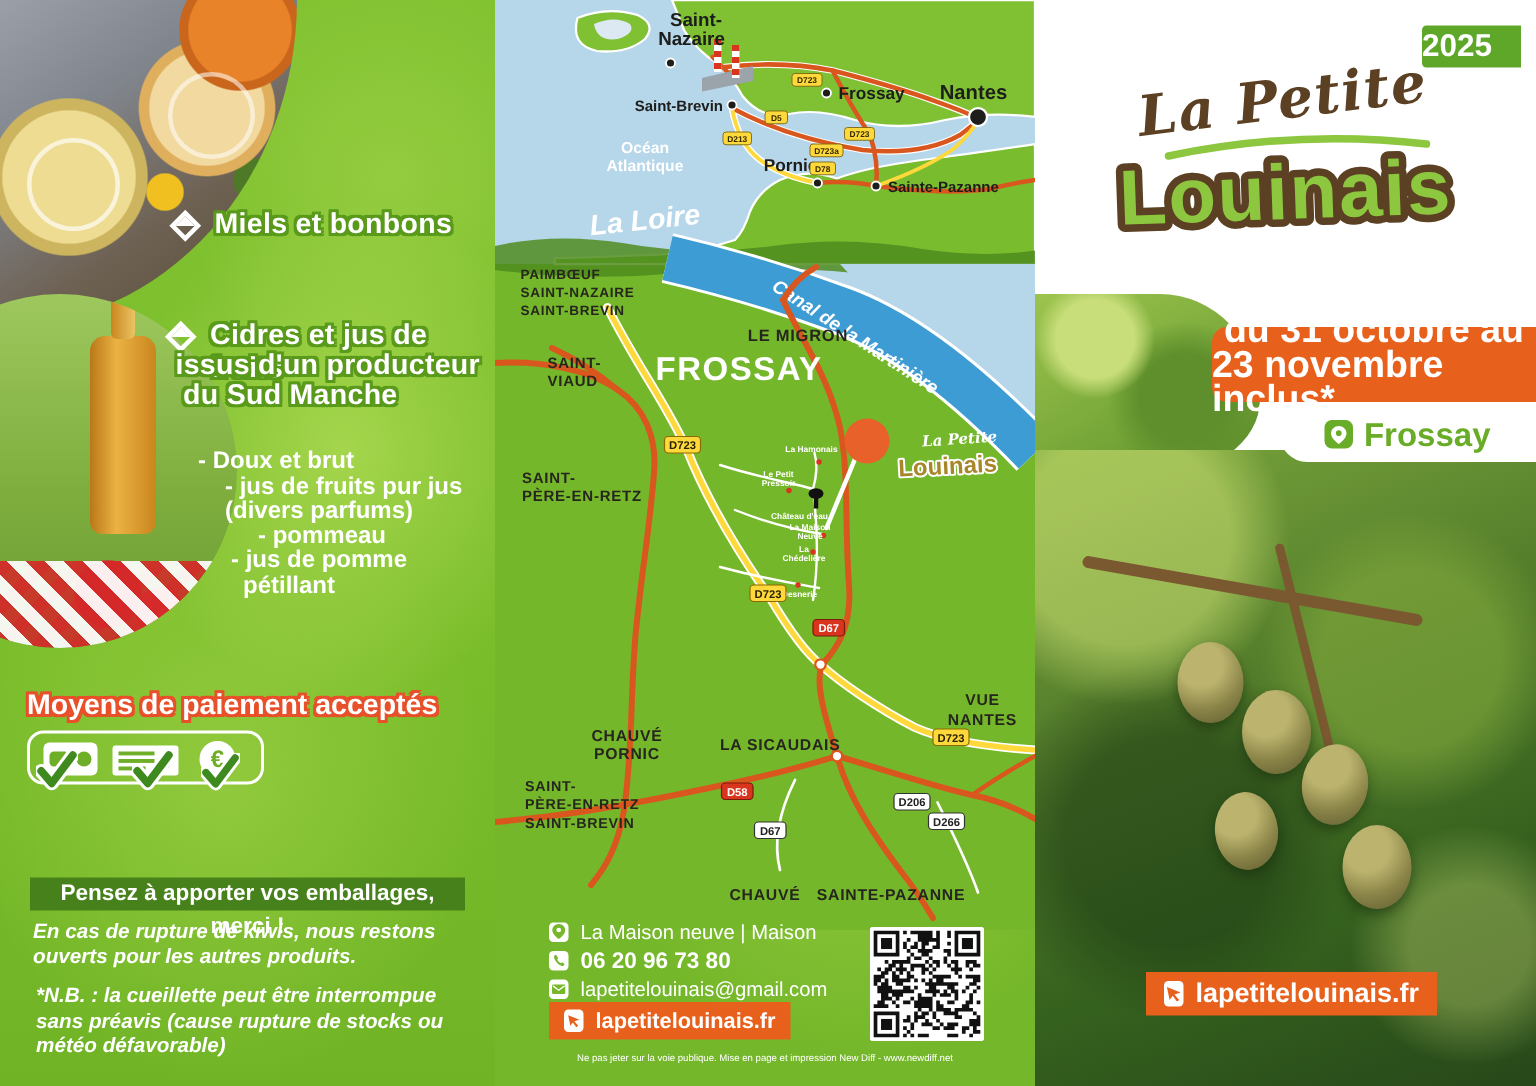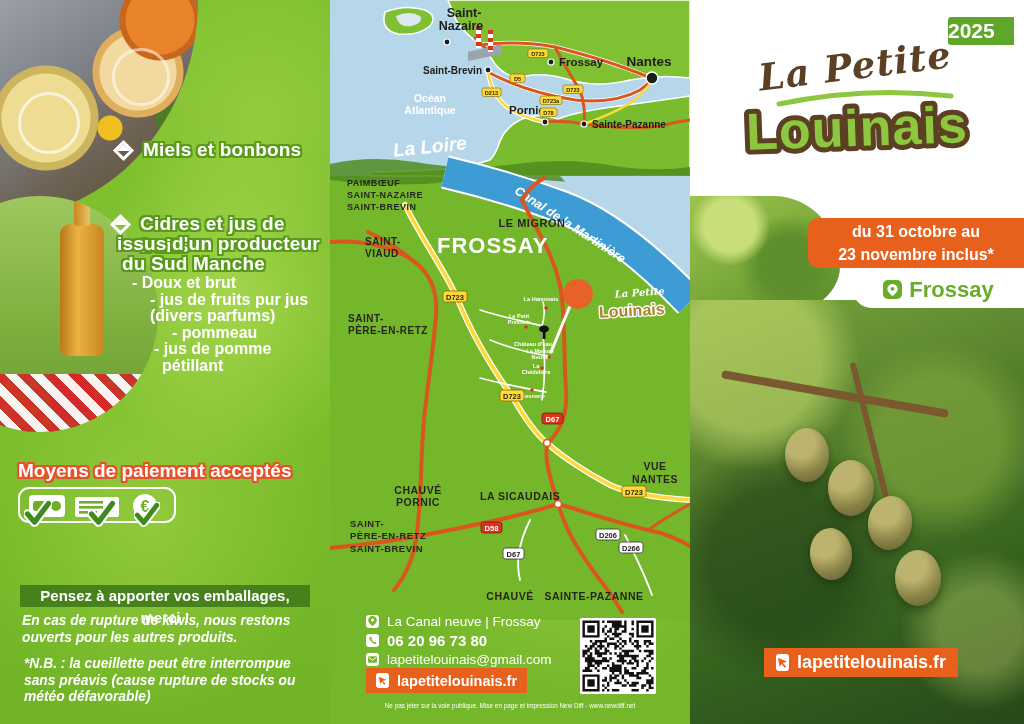--- a/index.html
+++ b/index.html
@@ -44,21 +44,21 @@
     background:
       repeating-linear-gradient(45deg, rgba(214,40,40,.85) 0 9px, rgba(255,255,255,.92) 9px 18px),
       repeating-linear-gradient(-45deg, rgba(214,40,40,.5) 0 9px, transparent 9px 18px);}
   .diamond{width:15px;height:15px;border:3px solid #fff;transform:rotate(45deg);
     background:linear-gradient(135deg,#fff 0 50%, transparent 50%);}
   .h-green{color:#fff;font-weight:bold;font-size:19px;letter-spacing:.2px;
     text-shadow:-2px -2px 0 #599A1A,2px -2px 0 #599A1A,-2px 2px 0 #599A1A,2px 2px 0 #599A1A,0 -2px 0 #599A1A,0 2px 0 #599A1A,-2px 0 0 #599A1A,2px 0 0 #599A1A;}
   .h-orange{color:#fff;font-weight:bold;font-size:19px;
     text-shadow:-2px -2px 0 #E8502A,2px -2px 0 #E8502A,-2px 2px 0 #E8502A,2px 2px 0 #E8502A,0 -2px 0 #E8502A,0 2px 0 #E8502A,-2px 0 0 #E8502A,2px 0 0 #E8502A;}
   .list-cidre{color:#fff;font-weight:bold;font-size:16px;line-height:16.5px;}
-  .list-cidre div:nth-child(1){margin-left:10px;}
+  .list-cidre div:nth-child(1){margin-left:10px;margin-top:25px;}
   .list-cidre div:nth-child(2){margin-left:28px;}
   .list-cidre div:nth-child(3){margin-left:28px;}
   .list-cidre div:nth-child(4){margin-left:50px;}
   .list-cidre div:nth-child(5){margin-left:32px;}
   .list-cidre div:nth-child(6){margin-left:40px;}
   .paybox{position:absolute;left:18px;top:487px;width:158px;height:36px;
     border:2.5px solid #fff;border-radius:11px;}
   .greenstrip{position:absolute;left:20px;top:585px;width:290px;height:22px;background:#47811B;
     color:#fff;font-weight:bold;font-size:15px;text-align:center;line-height:22px;}
   .note{position:absolute;color:#fff;font-style:italic;font-weight:bold;font-size:13.8px;line-height:1.2;width:302px;}
@@ -100,21 +100,21 @@
     background:
       radial-gradient(circle at 40px 30px, #C8DE7A 0 26px, transparent 40px),
       radial-gradient(circle at 100px 70px, #5E8F2C 0 30px, transparent 52px),
       linear-gradient(150deg,#9CC44E,#6FA034 70%,#578526);}
   .branch{position:absolute;background:#7A5830;border-radius:4px;}
   .kiwi{position:absolute;border-radius:50%;
     background:radial-gradient(circle at 35% 28%, #BCB46E 0 30%, #8A8448 62%, #5E5B30 100%);
     box-shadow:0 4px 8px rgba(20,40,10,.5);}
   .datebar{position:absolute;left:118px;top:218px;width:216px;height:50px;background:#E8611C;
     border-radius:10px 0 0 10px;display:flex;flex-direction:column;justify-content:center;
-    align-items:center;color:#fff;font-weight:bold;font-size:16px;line-height:23px;}
+    align-items:center;color:#fff;font-weight:bold;font-size:25px;line-height:23px;}
   .frossaybar{position:absolute;left:163px;top:271px;width:171px;height:37px;background:#fff;
     border-radius:19px 0 0 19px;display:flex;align-items:center;justify-content:center;}
   .frossaybar .pin{width:19px;height:19px;background:#69AC27;border-radius:5px;margin-right:7px;
     display:flex;align-items:center;justify-content:center;}
   .frossaybar span{color:#69AC27;font-weight:bold;font-size:22px;}
   .sitebar2{position:absolute;left:74px;top:648px;height:29px;background:#E8611C;
     display:flex;align-items:center;padding:0 12px;}
   .sitebar2 .c-ic{width:17px;height:17px;margin-right:8px;background:#fff;border-radius:3px;
     display:flex;align-items:center;justify-content:center;}
   .sitebar2 span{color:#fff;font-weight:bold;font-size:18px;}
@@ -359,21 +359,21 @@
   </svg>
 
   <div class="contact">
     <div class="c-row">
       <span class="c-ic">
         <svg width="9" height="10" viewBox="0 0 12 14">
             <path d="M6,0 C2.7,0 0,2.6 0,5.8 C0,10 6,14 6,14 C6,14 12,10 12,5.8 C12,2.6 9.3,0 6,0 Z" fill="#76B82A"></path>
             <circle cx="6" cy="5.6" r="2.2" fill="#fff"></circle>
           </svg>
       </span>
-      <span>La Canal neuve | Frossay</span>
+      <span>La Maison neuve | Maison</span>
     </div>
     <div class="c-row">
       <span class="c-ic">
         <svg width="9" height="9" viewBox="0 0 14 14">
             <path d="M3,1 C2,2 1.5,4 4,7.5 C6.5,11 9.5,12.5 11,12.5 C12,12.5 13,11.5 13,10.7 L10.8,8.6 L9,9.6 C7.5,8.8 6.2,7.5 5.4,6 L6.4,4.2 L4.3,1 Z" fill="#76B82A"></path>
           </svg>
       </span>
       <span style="font-weight:bold;font-size:15px;">06 20 96 73 80</span>
     </div>
     <div class="c-row">

